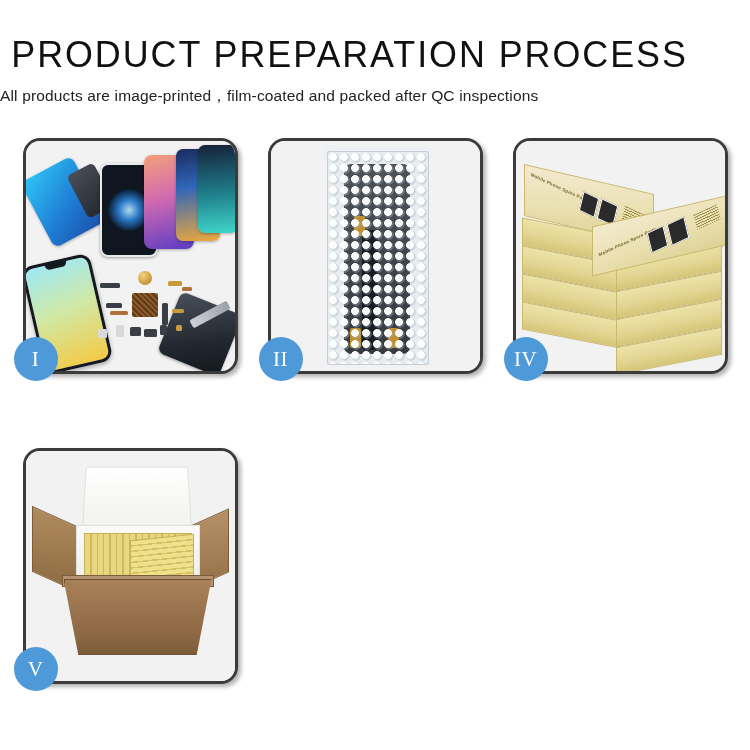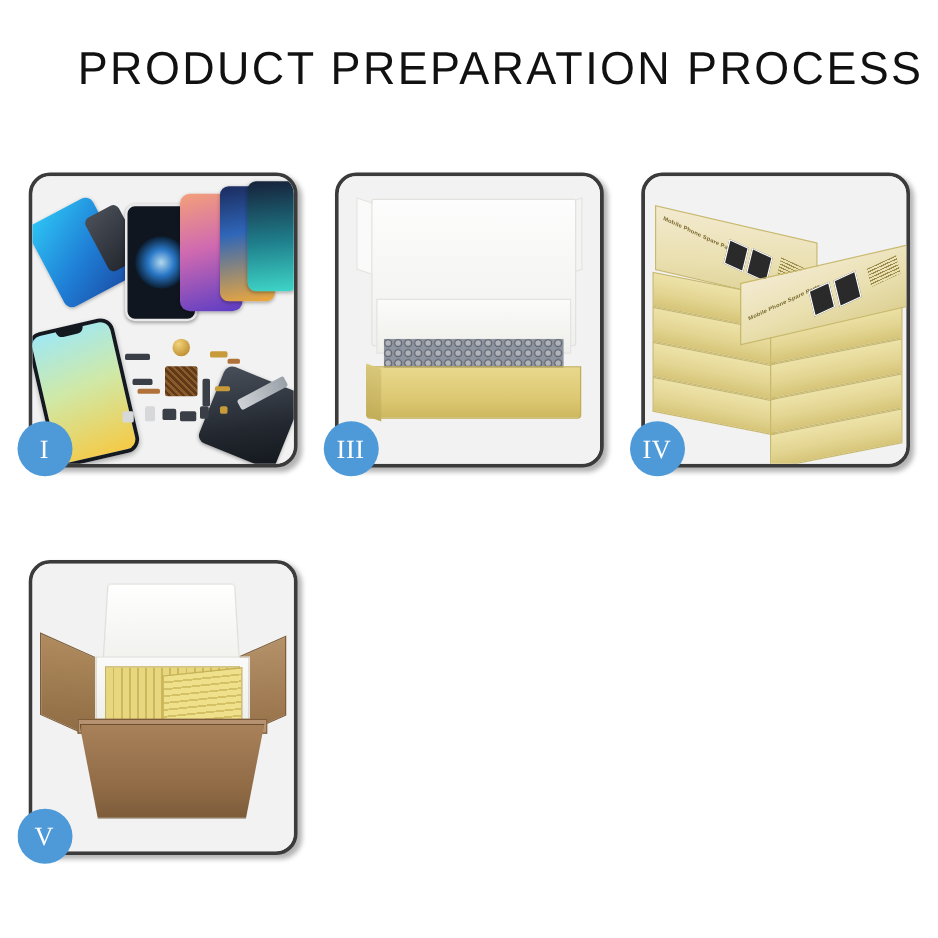--- a/index.html
+++ b/index.html
@@ -10,21 +10,21 @@
   body {
     width: 750px;
     height: 750px;
     overflow: hidden;
     font-family: "Liberation Sans", "DejaVu Sans", sans-serif;
     position: relative;
   }
 
   
   .header {
-    text-align: right;
+    text-align: left;
     padding-top: 36px;
   }
   .title {
     font-family: "Liberation Sans", "DejaVu Sans", sans-serif;
     font-size: 37px;
     font-weight: 400;
     letter-spacing: 2.0px;
     color: #111111;
     line-height: 1.05;
     transform: scaleX(0.97);
@@ -370,20 +370,21 @@
   .p6 .tape {
     position:absolute; width:16px; height:26px;
     background:#a9855f; opacity:.9; border-radius:1px;
   }
 </style>
 </head>
 <body>
 
 <div class="header">
   <div class="title">PRODUCT PREPARATION PROCESS</div>
+  <div class="subtitle">All products are image-printed，film-coated and packed after QC inspections</div>
 </div>
 
 <div class="grid">
 
   <div class="panel p1">
     <div class="panel-inner">
       <div class="phone-card ph-blue"></div>
       <div class="phone-card ph-black"></div>
       <div class="phone-card ph-purple"></div>
       <div class="phone-card ph-orange"></div>
@@ -405,32 +406,35 @@
         <div class="pc" style="left:48px; top:60px; width:13px; height:8px;"></div>
         <div class="pc" style="left:64px; top:56px; width:7px;  height:10px;"></div>
         <div class="pc pale" style="left:2px;  top:60px; width:9px;  height:9px;"></div>
         <div class="pc gold" style="left:80px; top:56px; width:6px;  height:6px;"></div>
       </div>
       <div class="tweezer"></div>
     </div>
     <div class="badge">I</div>
   </div>
 
-
-  <div class="panel p3">
+  <div class="panel p2">
     <div class="panel-inner">
-      <div class="lid-flapL"></div>
-      <div class="lid-flapR"></div>
-      <div class="box-lid"></div>
-      <div class="foam"></div>
-      <div class="bubble-pack"></div>
-      <div class="box-base"></div>
+      <div class="bag-top"></div>
+      <div class="bag">
+        <div class="inner-part"></div>
+        <div class="flex-strip"></div>
+        <div class="gold-tab" style="left:26px; top:64px;"></div>
+        <div class="gold-tab" style="left:22px; top:176px;"></div>
+        <div class="gold-tab" style="left:60px; top:176px;"></div>
+        <div class="bubbles"></div>
+      </div>
     </div>
-    <div class="badge">III</div>
+    <div class="badge">II</div>
   </div>
+
 
   <div class="panel p4">
     <div class="panel-inner">
       <div class="stack">
 
         <div class="bx" style="left:2px;  top:70px;  width:96px; height:26px; transform:skewY(11deg);"></div>
         <div class="bx" style="left:2px;  top:98px;  width:96px; height:26px; transform:skewY(11deg);"></div>
         <div class="bx" style="left:2px;  top:126px; width:96px; height:26px; transform:skewY(11deg);"></div>
         <div class="bx" style="left:2px;  top:154px; width:96px; height:26px; transform:skewY(11deg);"></div>
 

